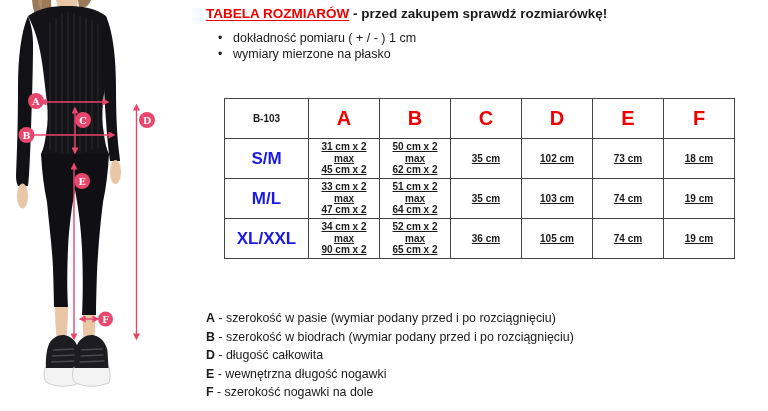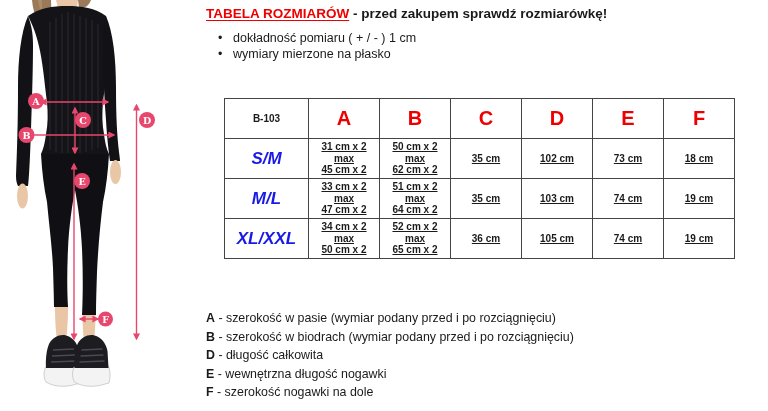--- a/index.html
+++ b/index.html
@@ -33,21 +33,21 @@
   .size-table {
     position:absolute; left:224px; top:98px;
     border-collapse:collapse; table-layout:fixed; width:510px;
   }
   .size-table td {
     border:1px solid #444444; text-align:center; vertical-align:middle;
     height:39px; padding:0; overflow:hidden;
   }
   .model-code { font-size:10px; font-weight:bold; }
   .col-letter { font-size:20px; font-weight:bold; color:#ee0000; }
-  .size-label { font-size:17px; font-weight:bold; color:#1a1ae6;font-style:italic; }
+  .size-label { font-size:17px; font-weight:bold; color:#1a1ae6; }
   .val { font-size:10px; font-weight:bold; line-height:1.18; white-space:pre-line;text-decoration:underline; }
   
   .legend { position:absolute; left:206px; top:309px; width:556px; }
   .legend-line { font-size:12.4px; line-height:18.6px; white-space:nowrap; }
   .legend-key { font-weight:bold; }
 </style>
 </head>
 <body>
 
 <div class="figure-wrap">
@@ -198,21 +198,21 @@
 64 cm x 2</td>
       <td class="val">35 cm</td>
       <td class="val">103 cm</td>
       <td class="val">74 cm</td>
       <td class="val">19 cm</td>
     </tr>
     <tr>
       <td class="size-label">XL/XXL</td>
       <td class="val">34 cm x 2
 max
-50 cm x 2</td>
+90 cm x 2</td>
       <td class="val">52 cm x 2
 max
 65 cm x 2</td>
       <td class="val">36 cm</td>
       <td class="val">105 cm</td>
       <td class="val">74 cm</td>
       <td class="val">19 cm</td>
     </tr>
   </tbody>
 </table>

